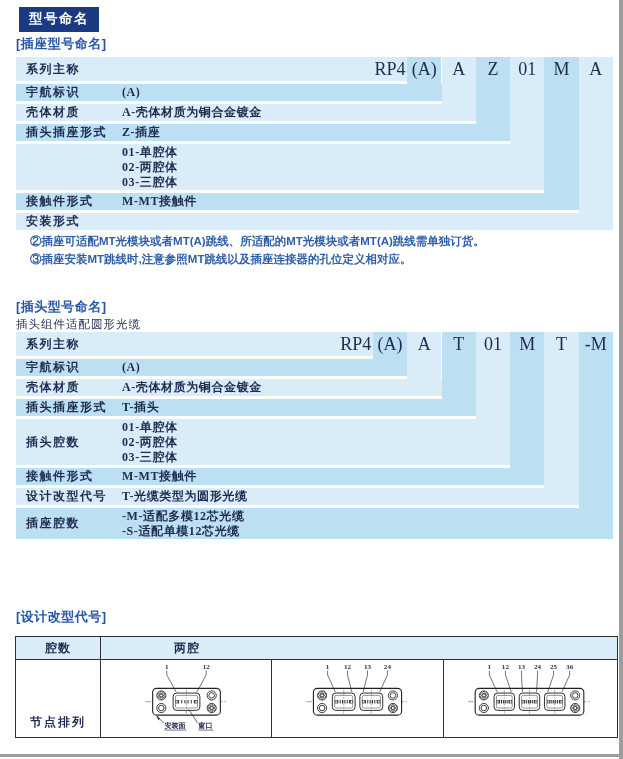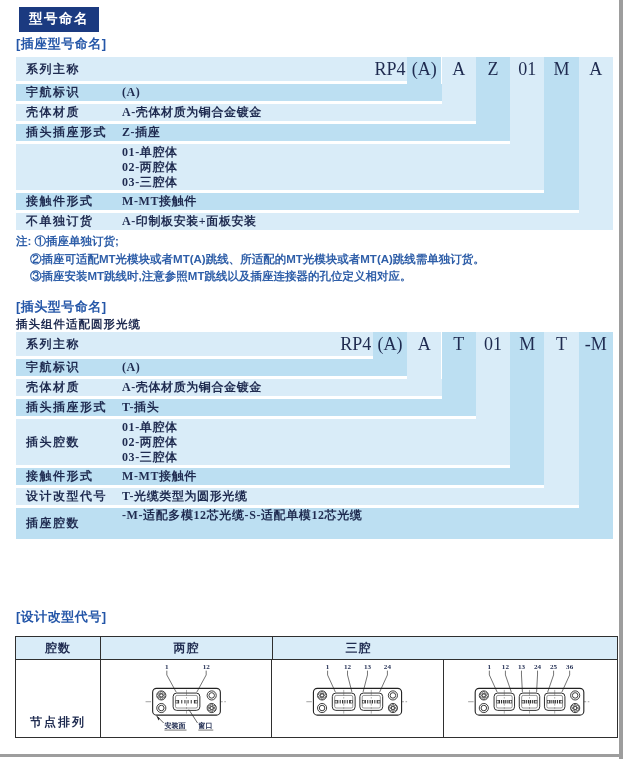--- a/index.html
+++ b/index.html
@@ -5,21 +5,21 @@
   html,body{margin:0;padding:0;}
   body{width:623px;height:759px;background:#ffffff;overflow:hidden;
        font-family:"Liberation Serif", serif;}
   .page{position:relative;width:623px;height:533px;background:#fff;}
   .sec-bar{position:absolute;left:19px;background:#1b3a80;color:#ffffff;
            font-family:"Liberation Sans", sans-serif;font-weight:bold;
            font-size:13.5px;letter-spacing:1.5px;padding:3px 10px 4px 10px;}
   .bracket{position:absolute;left:16px;color:#2456a8;
            font-family:"Liberation Sans", sans-serif;font-weight:bold;
            font-size:13px;letter-spacing:0.5px;}
-  .subhead{position:absolute;left:16px;color:#1f2b50;font-weight:bold;
+  .subhead{position:absolute;left:16px;color:#1f2b50;font-weight:normal;
            font-size:11.5px;letter-spacing:1px;}
   .naming-table{position:absolute;left:16px;}
   .naming-table .strip,.naming-table .band,.naming-table .rowlabel,
   .naming-table .rowdesc,.naming-table .code{position:absolute;}
   .rowlabel{color:#1f2b50;font-weight:bold;font-size:12px;letter-spacing:1.5px;
             white-space:nowrap;}
   .rowdesc{color:#1f2b50;font-weight:bold;font-size:12px;letter-spacing:0.6px;}
   .rowdesc .descline{line-height:15px;white-space:nowrap;}
   .code{color:#1f2b50;font-size:18px;font-weight:normal;line-height:18px;}
   .notes{position:absolute;left:16px;color:#2e5ea8;
@@ -83,35 +83,31 @@
         <div class="descline">01-单腔体</div>
         <div class="descline">02-两腔体</div>
         <div class="descline">03-三腔体</div>
       </div>
       <div class="band" style="left: 0px; top: 136px; width: 562.7px; height: 17px; background: rgb(188, 223, 242);"></div>
       <div class="rowlabel" style="left: 10px; top: 136px; height: 17px; line-height: 17px;">接触件形式</div>
       <div class="rowdesc" style="left: 106px; top: 136px; height: 17px; display: flex; flex-direction: column; justify-content: center;">
         <div class="descline">M-MT接触件</div>
       </div>
       <div class="band" style="left: 0px; top: 156px; width: 597px; height: 17px; background: rgb(217, 236, 248);"></div>
-      <div class="rowlabel" style="left: 10px; top: 156px; height: 17px; line-height: 17px;">不单独订货</div>
-      <div class="rowdesc" style="left: 106px; top: 156px; height: 17px; display: flex; flex-direction: column; justify-content: center;">
-        <div class="descline">A-印制板安装+面板安装</div>
-      </div>
+      <div class="rowlabel" style="left: 10px; top: 156px; height: 17px; line-height: 17px;">安装形式</div>
       <div class="code" style="left: 356.9px; top: 3px; width: 34.3px; text-align: center;">RP4</div>
       <div class="code" style="left: 391.2px; top: 3px; width: 34.3px; text-align: center;">(A)</div>
       <div class="code" style="left: 425.5px; top: 3px; width: 34.3px; text-align: center;">A</div>
       <div class="code" style="left: 459.8px; top: 3px; width: 34.3px; text-align: center;">Z</div>
       <div class="code" style="left: 494.1px; top: 3px; width: 34.3px; text-align: center;">01</div>
       <div class="code" style="left: 528.4px; top: 3px; width: 34.3px; text-align: center;">M</div>
       <div class="code" style="left: 562.7px; top: 3px; width: 34.3px; text-align: center;">A</div>
     </div>
 
   <div class="notes" id="socket-notes" style="top:233px">
-      <div class="noteline">注: ①插座单独订货;</div>
       <div class="noteline indent">②插座可适配MT光模块或者MT(A)跳线、所适配的MT光模块或者MT(A)跳线需单独订货。</div>
       <div class="noteline indent">③插座安装MT跳线时,注意参照MT跳线以及插座连接器的孔位定义相对应。</div>
     </div>
 
   <div class="bracket" style="top:298px">[插头型号命名]</div>
 
   <div class="subhead" style="top:317px">插头组件适配圆形光缆</div>
 
   <div class="naming-table" id="plug-table" style="top: 332px; width: 597px; height: 207px;">
       <div class="strip" style="left: 356.9px; top: 0px; width: 34.3px; height: 27px; background: rgb(188, 223, 242);"></div>
@@ -150,21 +146,21 @@
       <div class="rowdesc" style="left: 106px; top: 136px; height: 17px; display: flex; flex-direction: column; justify-content: center;">
         <div class="descline">M-MT接触件</div>
       </div>
       <div class="band" style="left: 0px; top: 156px; width: 562.7px; height: 17px; background: rgb(217, 236, 248);"></div>
       <div class="rowlabel" style="left: 10px; top: 156px; height: 17px; line-height: 17px;">设计改型代号</div>
       <div class="rowdesc" style="left: 106px; top: 156px; height: 17px; display: flex; flex-direction: column; justify-content: center;">
         <div class="descline">T-光缆类型为圆形光缆</div>
       </div>
       <div class="band" style="left: 0px; top: 176px; width: 597px; height: 31px; background: rgb(188, 223, 242);"></div>
       <div class="rowlabel" style="left: 10px; top: 176px; height: 31px; line-height: 31px;">插座腔数</div>
-      <div class="rowdesc" style="left: 106px; top: 176px; height: 31px; display: flex; flex-direction: row; justify-content: center;">
+      <div class="rowdesc" style="left: 106px; top: 176px; height: 31px; display: flex; flex-direction: column; justify-content: center;">
         <div class="descline">-M-适配多模12芯光缆</div>
         <div class="descline">-S-适配单模12芯光缆</div>
       </div>
       <div class="code" style="left: 322.6px; top: 3px; width: 34.3px; text-align: center;">RP4</div>
       <div class="code" style="left: 356.9px; top: 3px; width: 34.3px; text-align: center;">(A)</div>
       <div class="code" style="left: 391.2px; top: 3px; width: 34.3px; text-align: center;">A</div>
       <div class="code" style="left: 425.5px; top: 3px; width: 34.3px; text-align: center;">T</div>
       <div class="code" style="left: 459.8px; top: 3px; width: 34.3px; text-align: center;">01</div>
       <div class="code" style="left: 494.1px; top: 3px; width: 34.3px; text-align: center;">M</div>
       <div class="code" style="left: 528.4px; top: 3px; width: 34.3px; text-align: center;">T</div>
@@ -172,21 +168,20 @@
     </div>
 
 
 
   <div class="bracket" style="top:608px">[设计改型代号]</div>
 
   <div class="conn-table" style="top:636px">
     <div class="conn-header" id="conn-header">
         <div class="hcell" style="width: 85px;">腔数</div>
         <div class="hcell" style="width: 172px; text-align: center;">两腔</div>
-        <div class="hcell" style="width: 171px;">三腔</div>
       </div>
     <div class="conn-body" id="conn-body">
         <div class="bcell" style="width: 85px;">
           <span class="rowlab">节点排列</span>
         </div>
         <div class="bcell" style="width: 171px;">
           <span><svg width="165" height="74" viewBox="0 0 172 94" xmlns="http://www.w3.org/2000/svg" preserveAspectRatio="xMidYMid meet">
               <line x1="34" y1="53" x2="138" y2="53" stroke="#555" stroke-width="0.7" stroke-dasharray="7 2 2 2"></line>
               <rect x="43" y="36" width="86" height="34" rx="5" fill="#fff" stroke="#222" stroke-width="1.4"></rect>
               <circle cx="54" cy="45" r="5.8" fill="none" stroke="#222" stroke-width="1.1"></circle>

